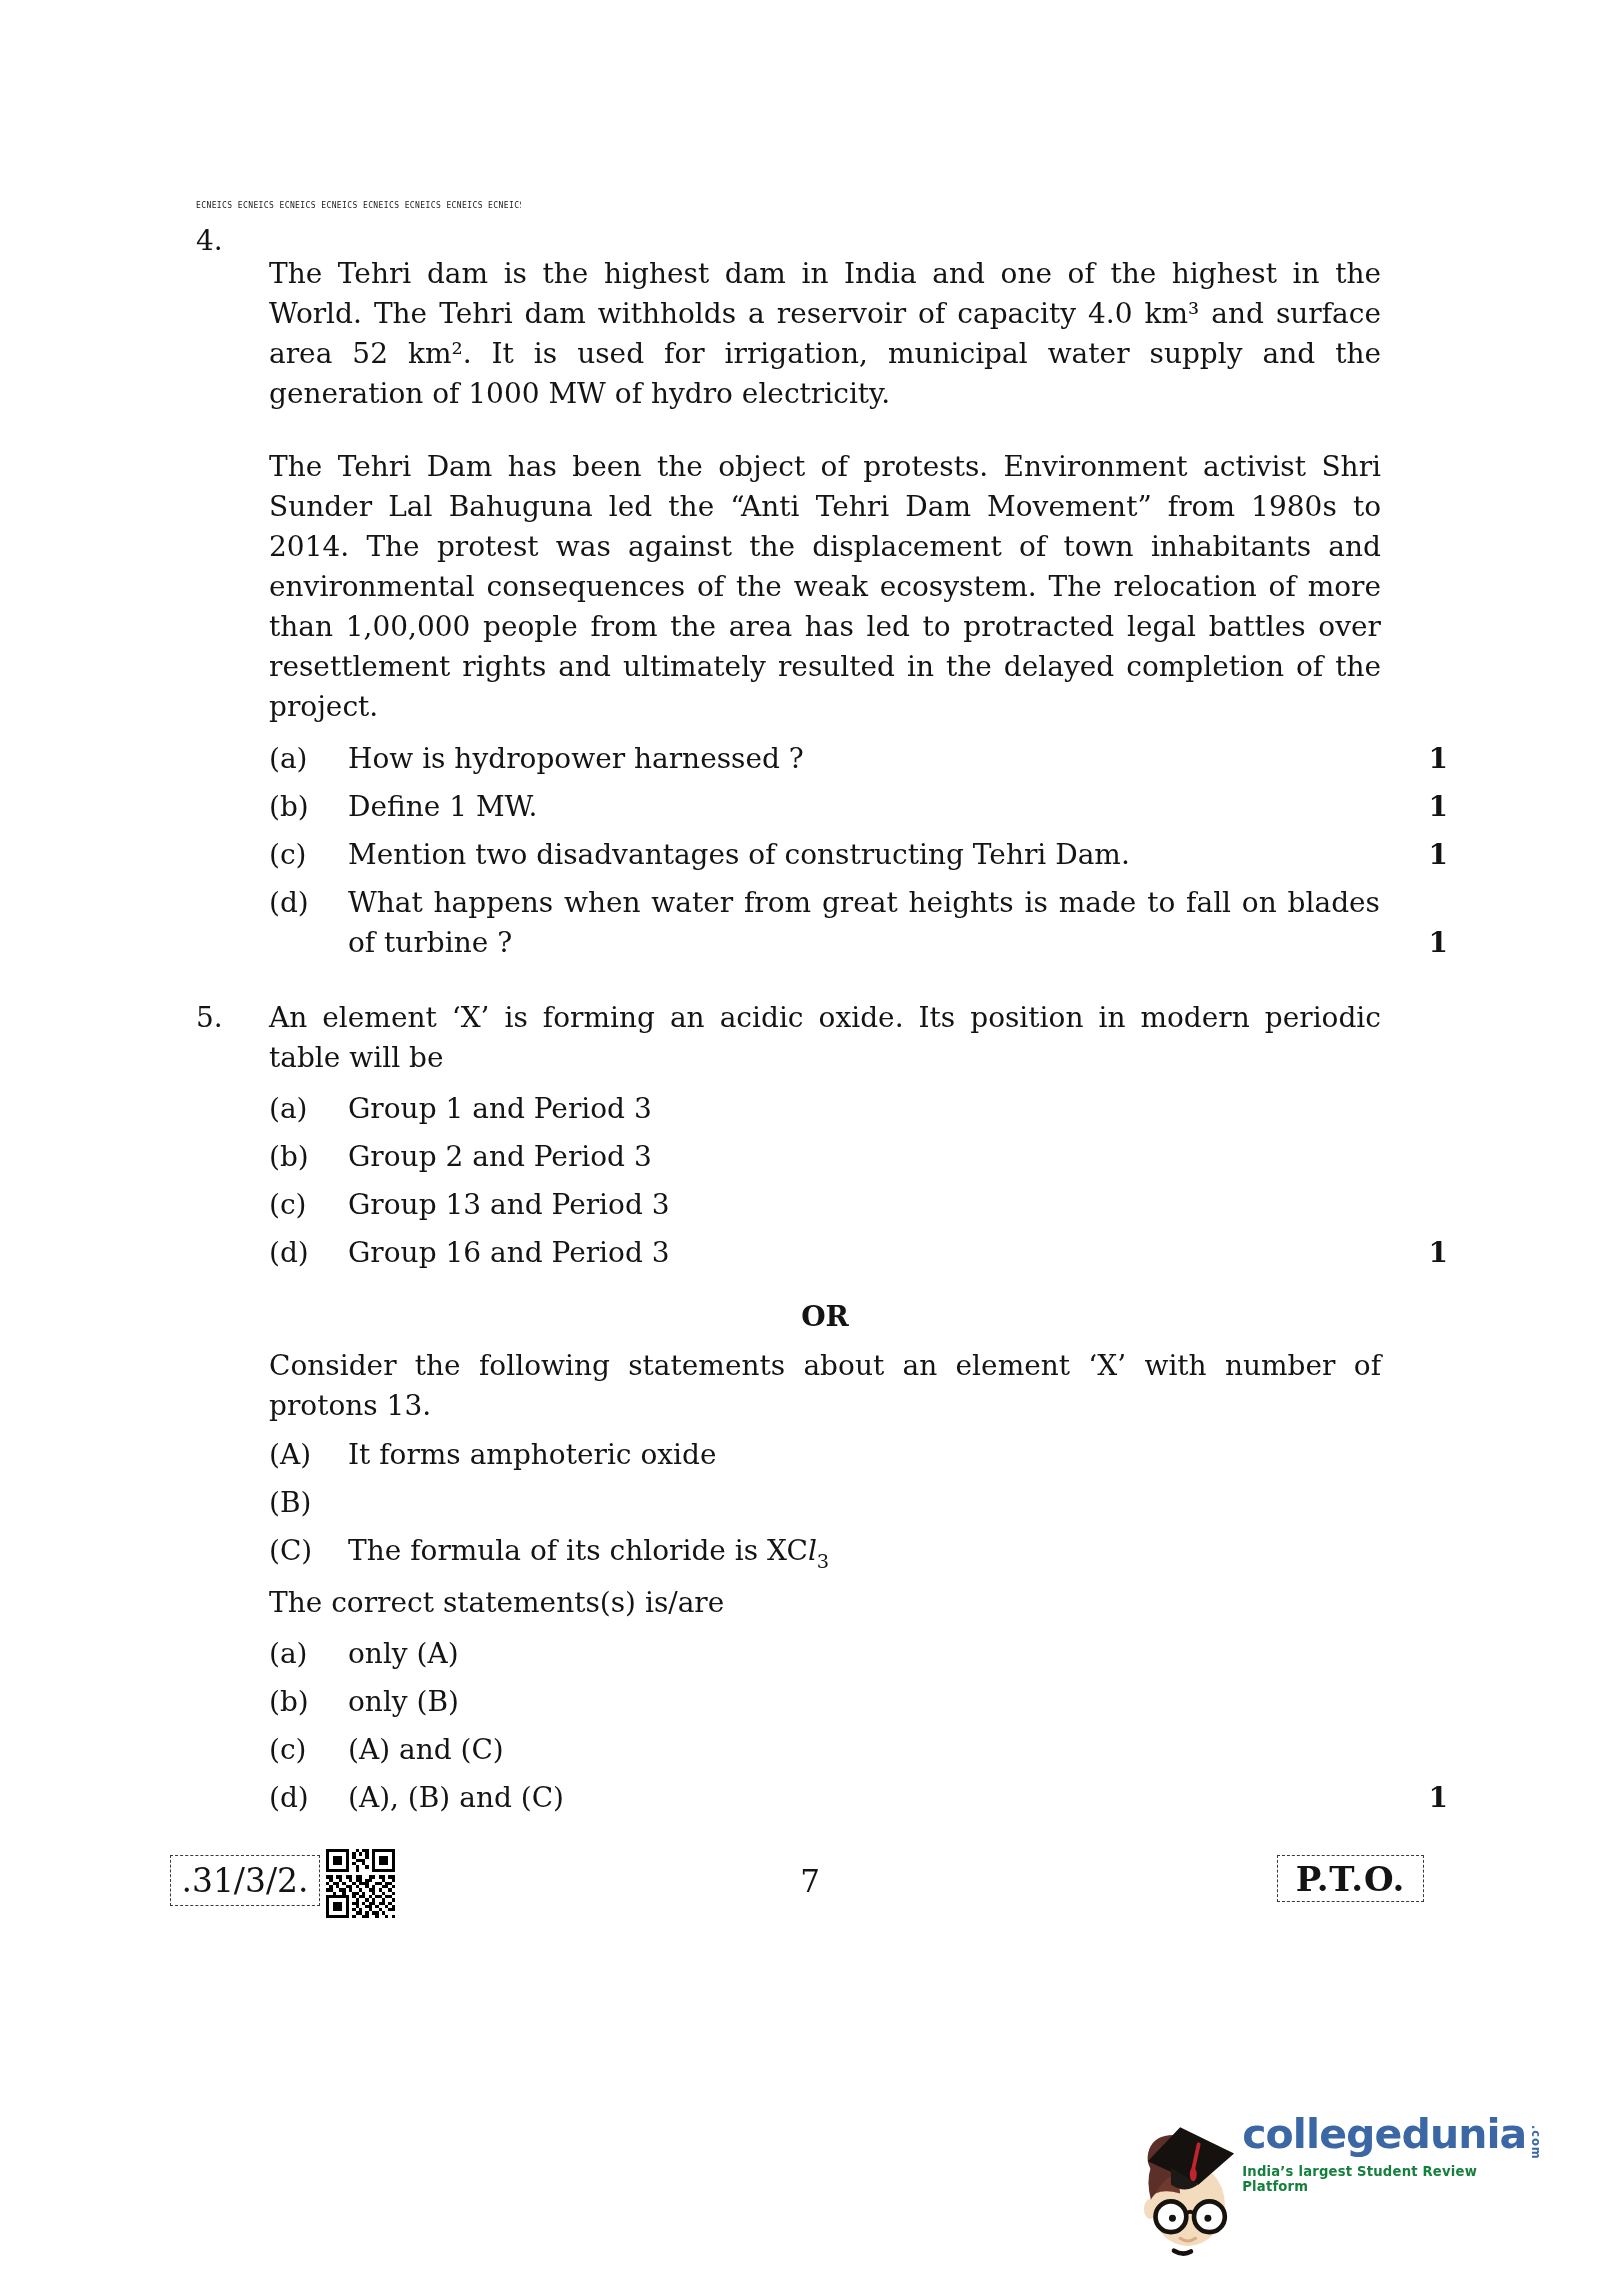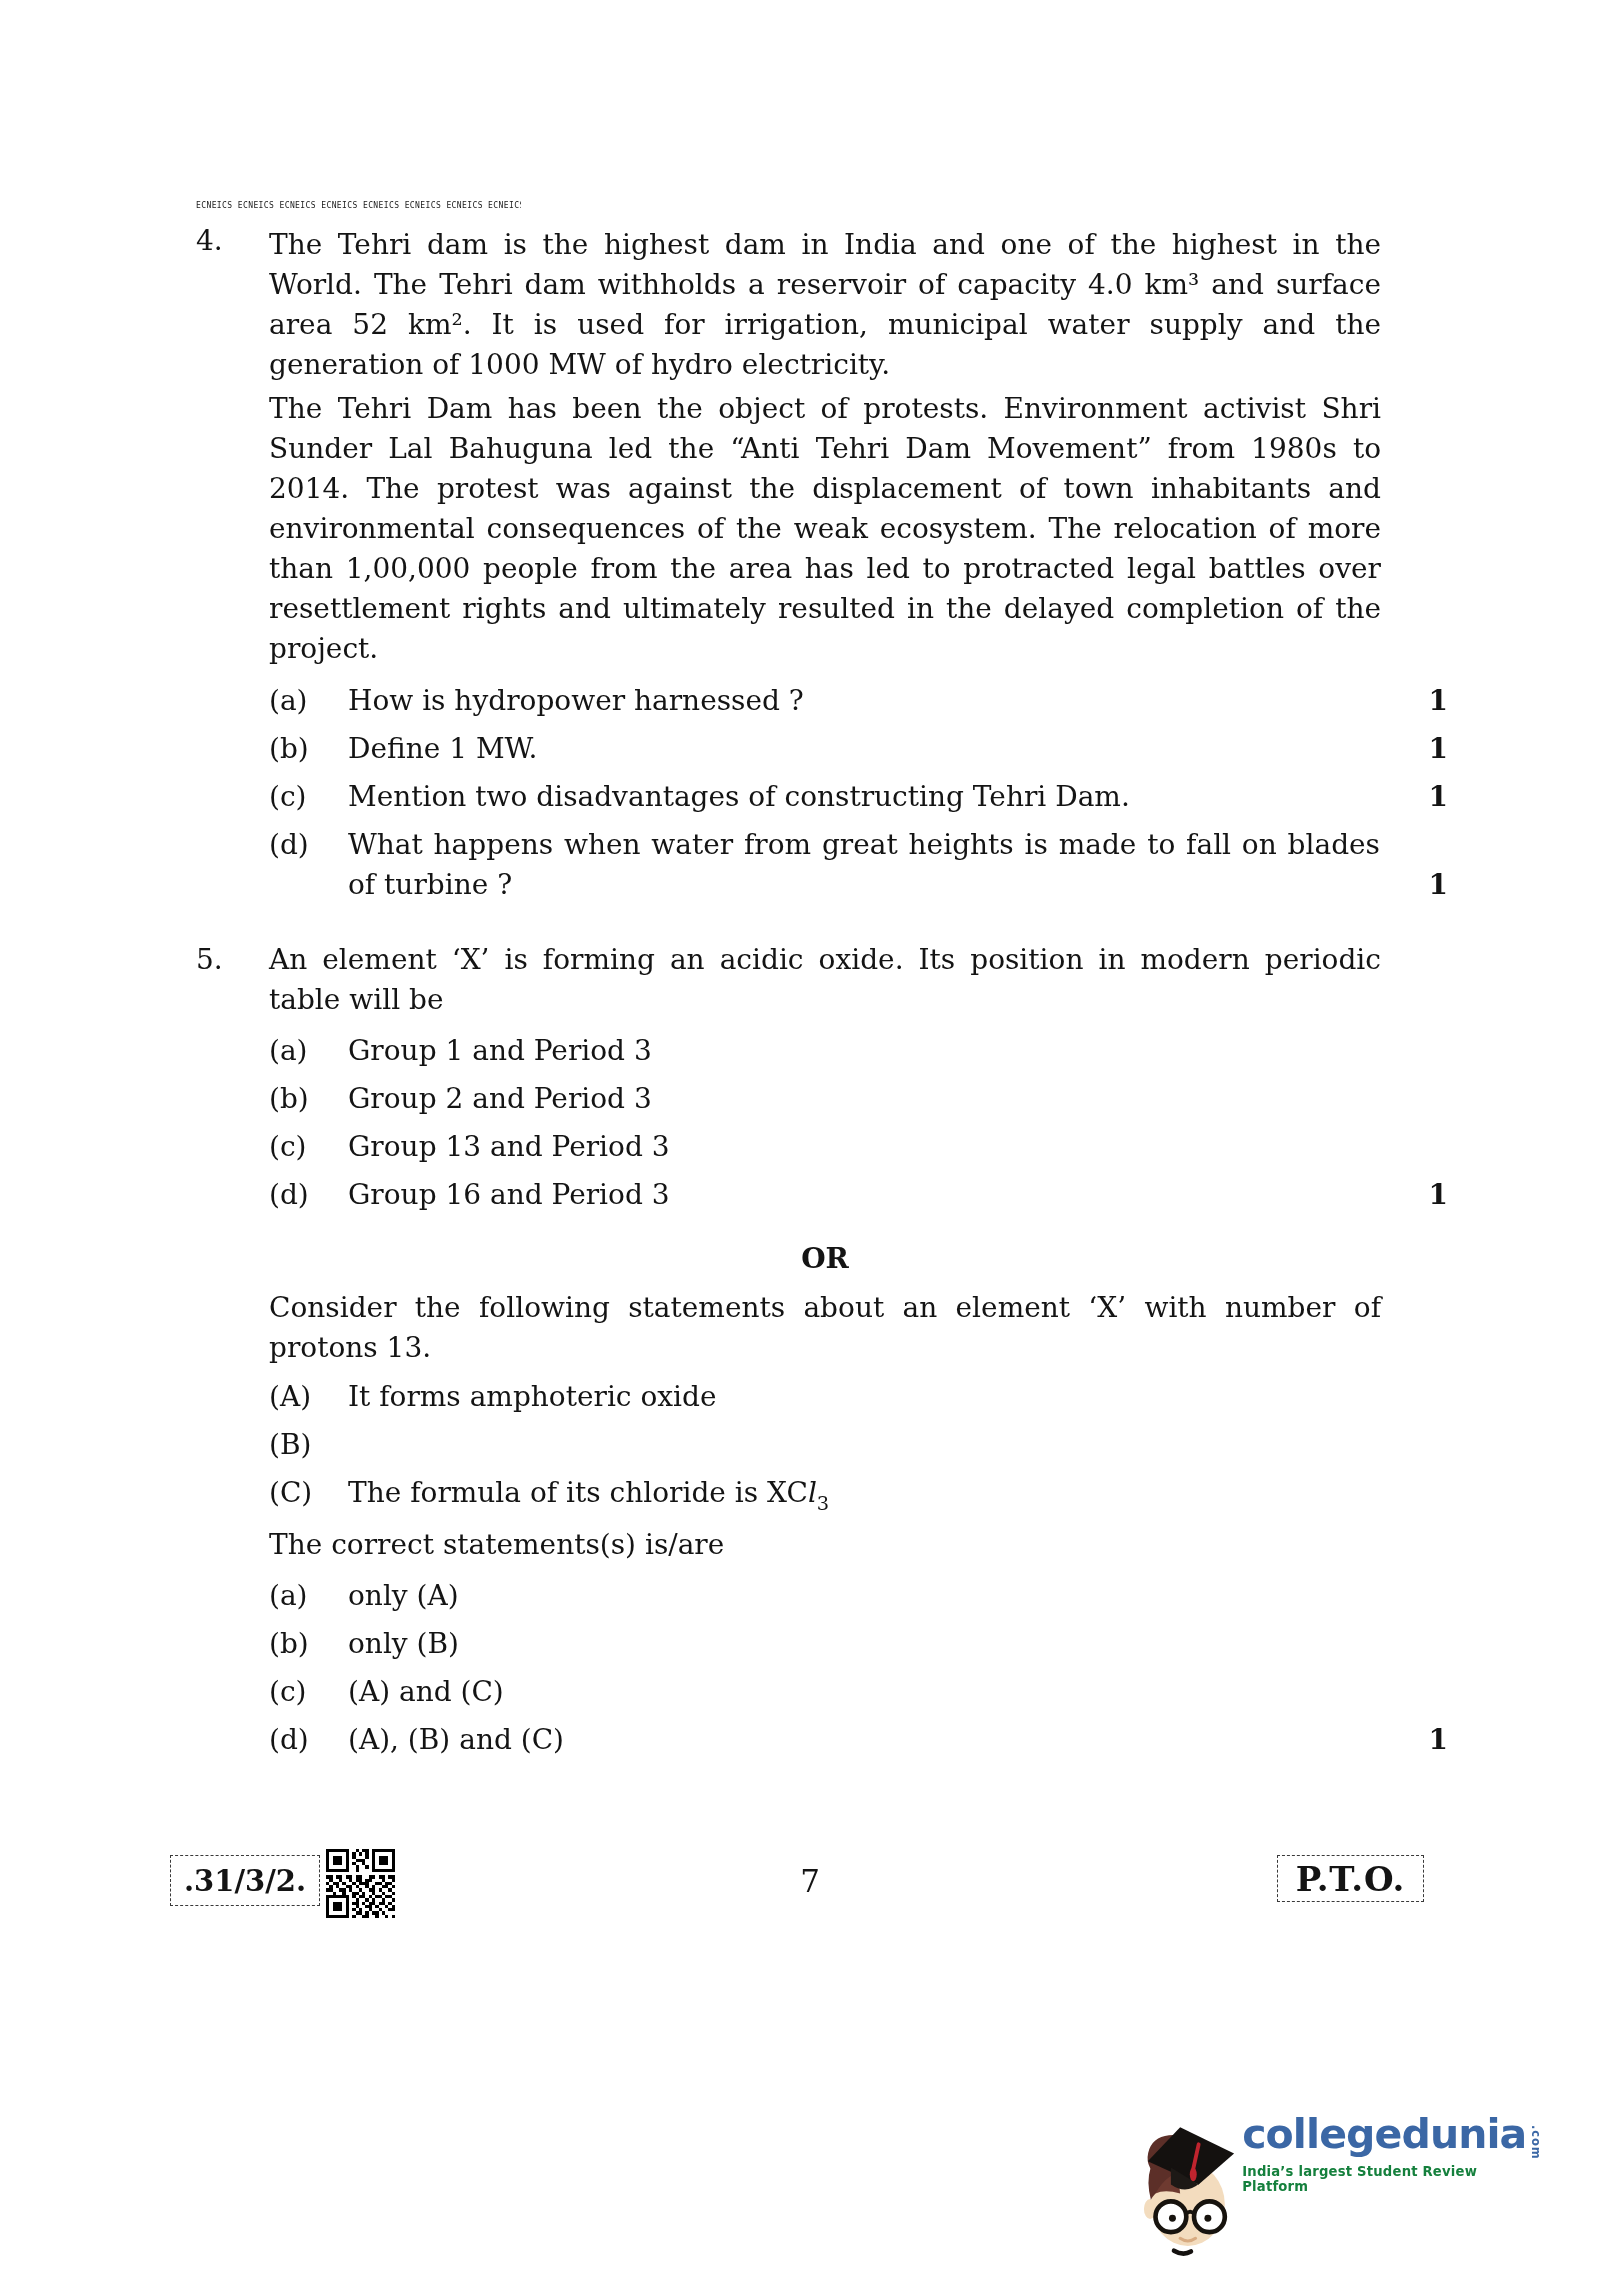--- a/index.html
+++ b/index.html
@@ -20,21 +20,21 @@
   .content {
     position:absolute; left:196px; top:221px; width:1253px;
     font-size:28px; line-height:40px;
   }
 
   .q-row { display:flex; }
   .col-qnum { width:73px; flex:none; }
   .col-main { width:1180px; flex:none; }
 
   .para { width:1112px; text-align:justify; }
-  .gap-para { margin-top:4px; }
+  .gap-para { margin-top:33px; }
 
   .sub-rows { margin-top:12.4px; }
   .sub-row { display:flex; }
   .sub-row + .sub-row { margin-top:8px; }
   .col-sublabel { width:79px; flex:none; }
   .col-subtext { width:1032px; flex:none; text-align:justify; }
   .col-marks { width:68px; flex:none; text-align:right; font-weight:bold; }
   .col-marks.bottom { align-self:flex-end; }
 
   .q5-block { margin-top:35px; }
@@ -47,21 +47,21 @@
   .options2 { margin-top:10.6px; }
 
   .chem-l { font-style:italic; }
   .chem-sub { font-size:19.4px; vertical-align:-8px; line-height:0; }
 
   
   .paper-code-box {
     position:absolute; left:170px; top:1855px; width:150px; height:51px;
     border:1.8px dashed #3a3a3a; box-sizing:border-box;
     display:flex; align-items:center; justify-content:center;
-    font-weight:bold; font-size:29px;
+    font-weight:normal; font-size:33px;
   }
   .qr {
     position:absolute; left:326px; top:1849px; width:69px; height:69px;
   }
   .page-number {
     position:absolute; left:0; top:1863px; width:1620px; text-align:center;
     font-size:31px;
   }
   .pto-box {
     position:absolute; left:1277px; top:1855px; width:147px; height:47px;

